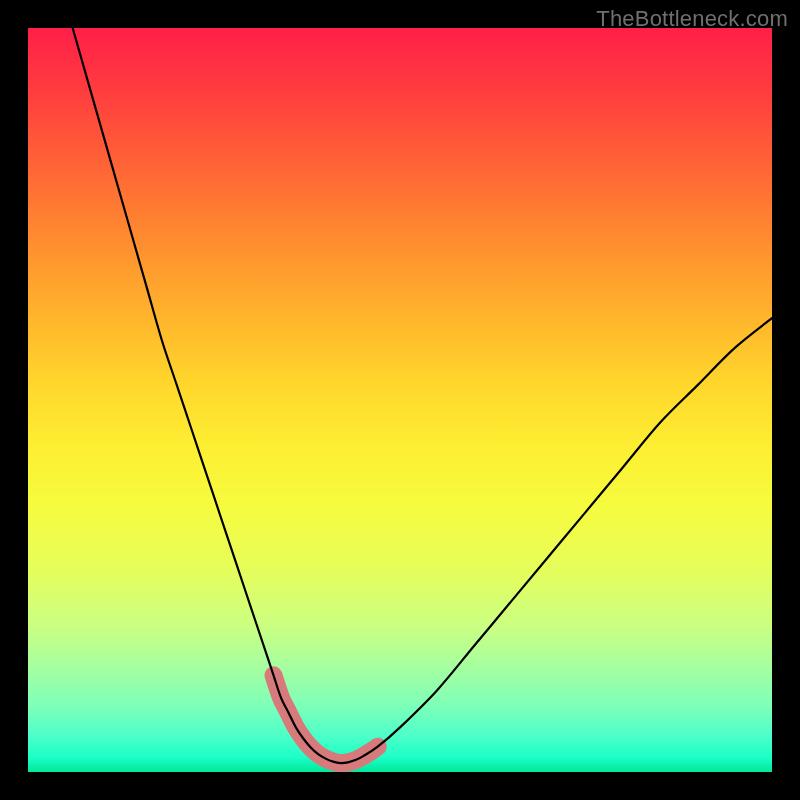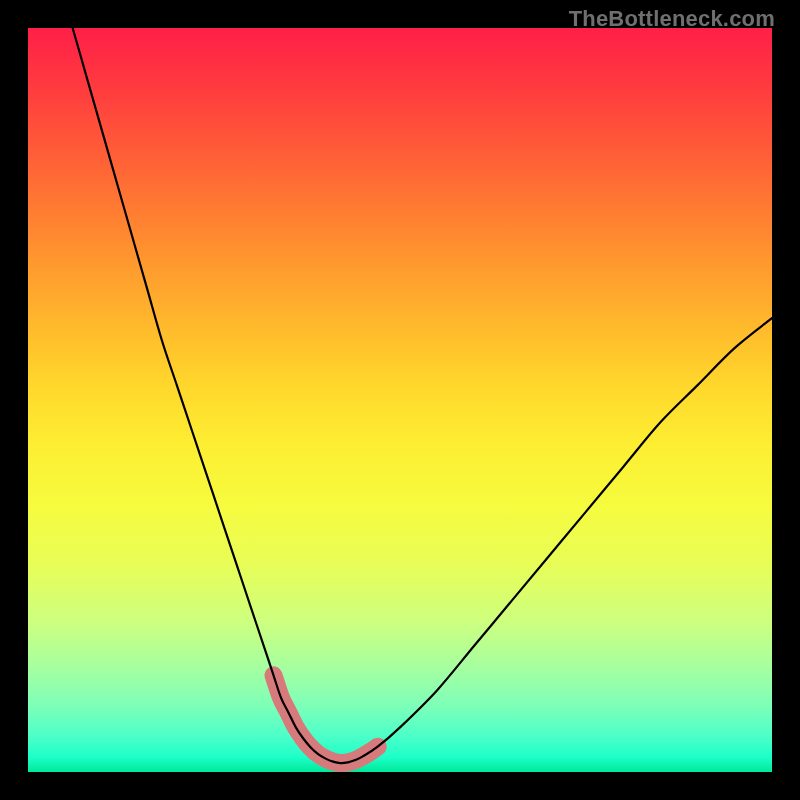--- a/index.html
+++ b/index.html
@@ -13,24 +13,24 @@
   }
   .frame {
     position: relative;
     width: 800px;
     height: 800px;
     background: #000;
   }
   .watermark {
     position: absolute;
     top: 6px;
-    right: 25px;
+    right: 12px;
     color: #6f6f6f;
     font-size: 22px;
-    font-weight: 700;
+    font-weight: 400;
     letter-spacing: 0.2px;
     z-index: 10;
   }
   .plot-area {
     position: absolute;
     left: 28px;
     top: 28px;
     width: 744px;
     height: 744px;
     

